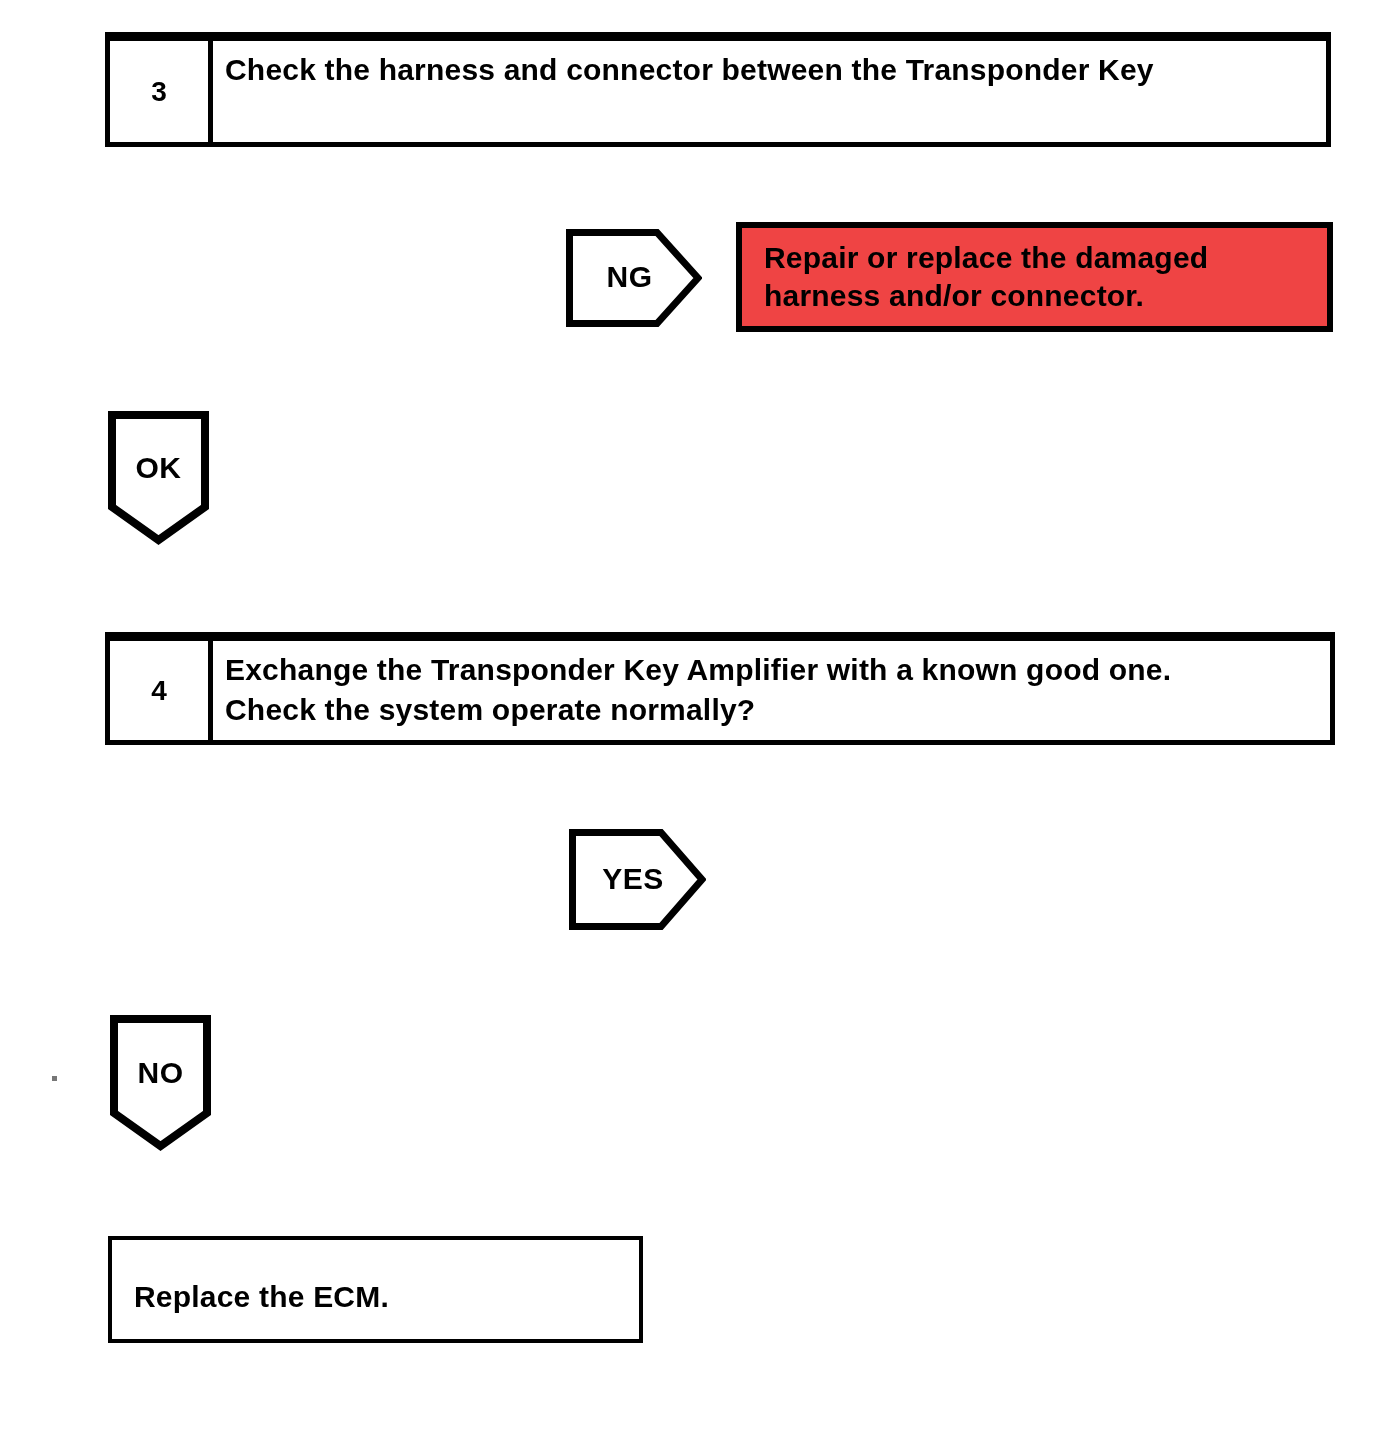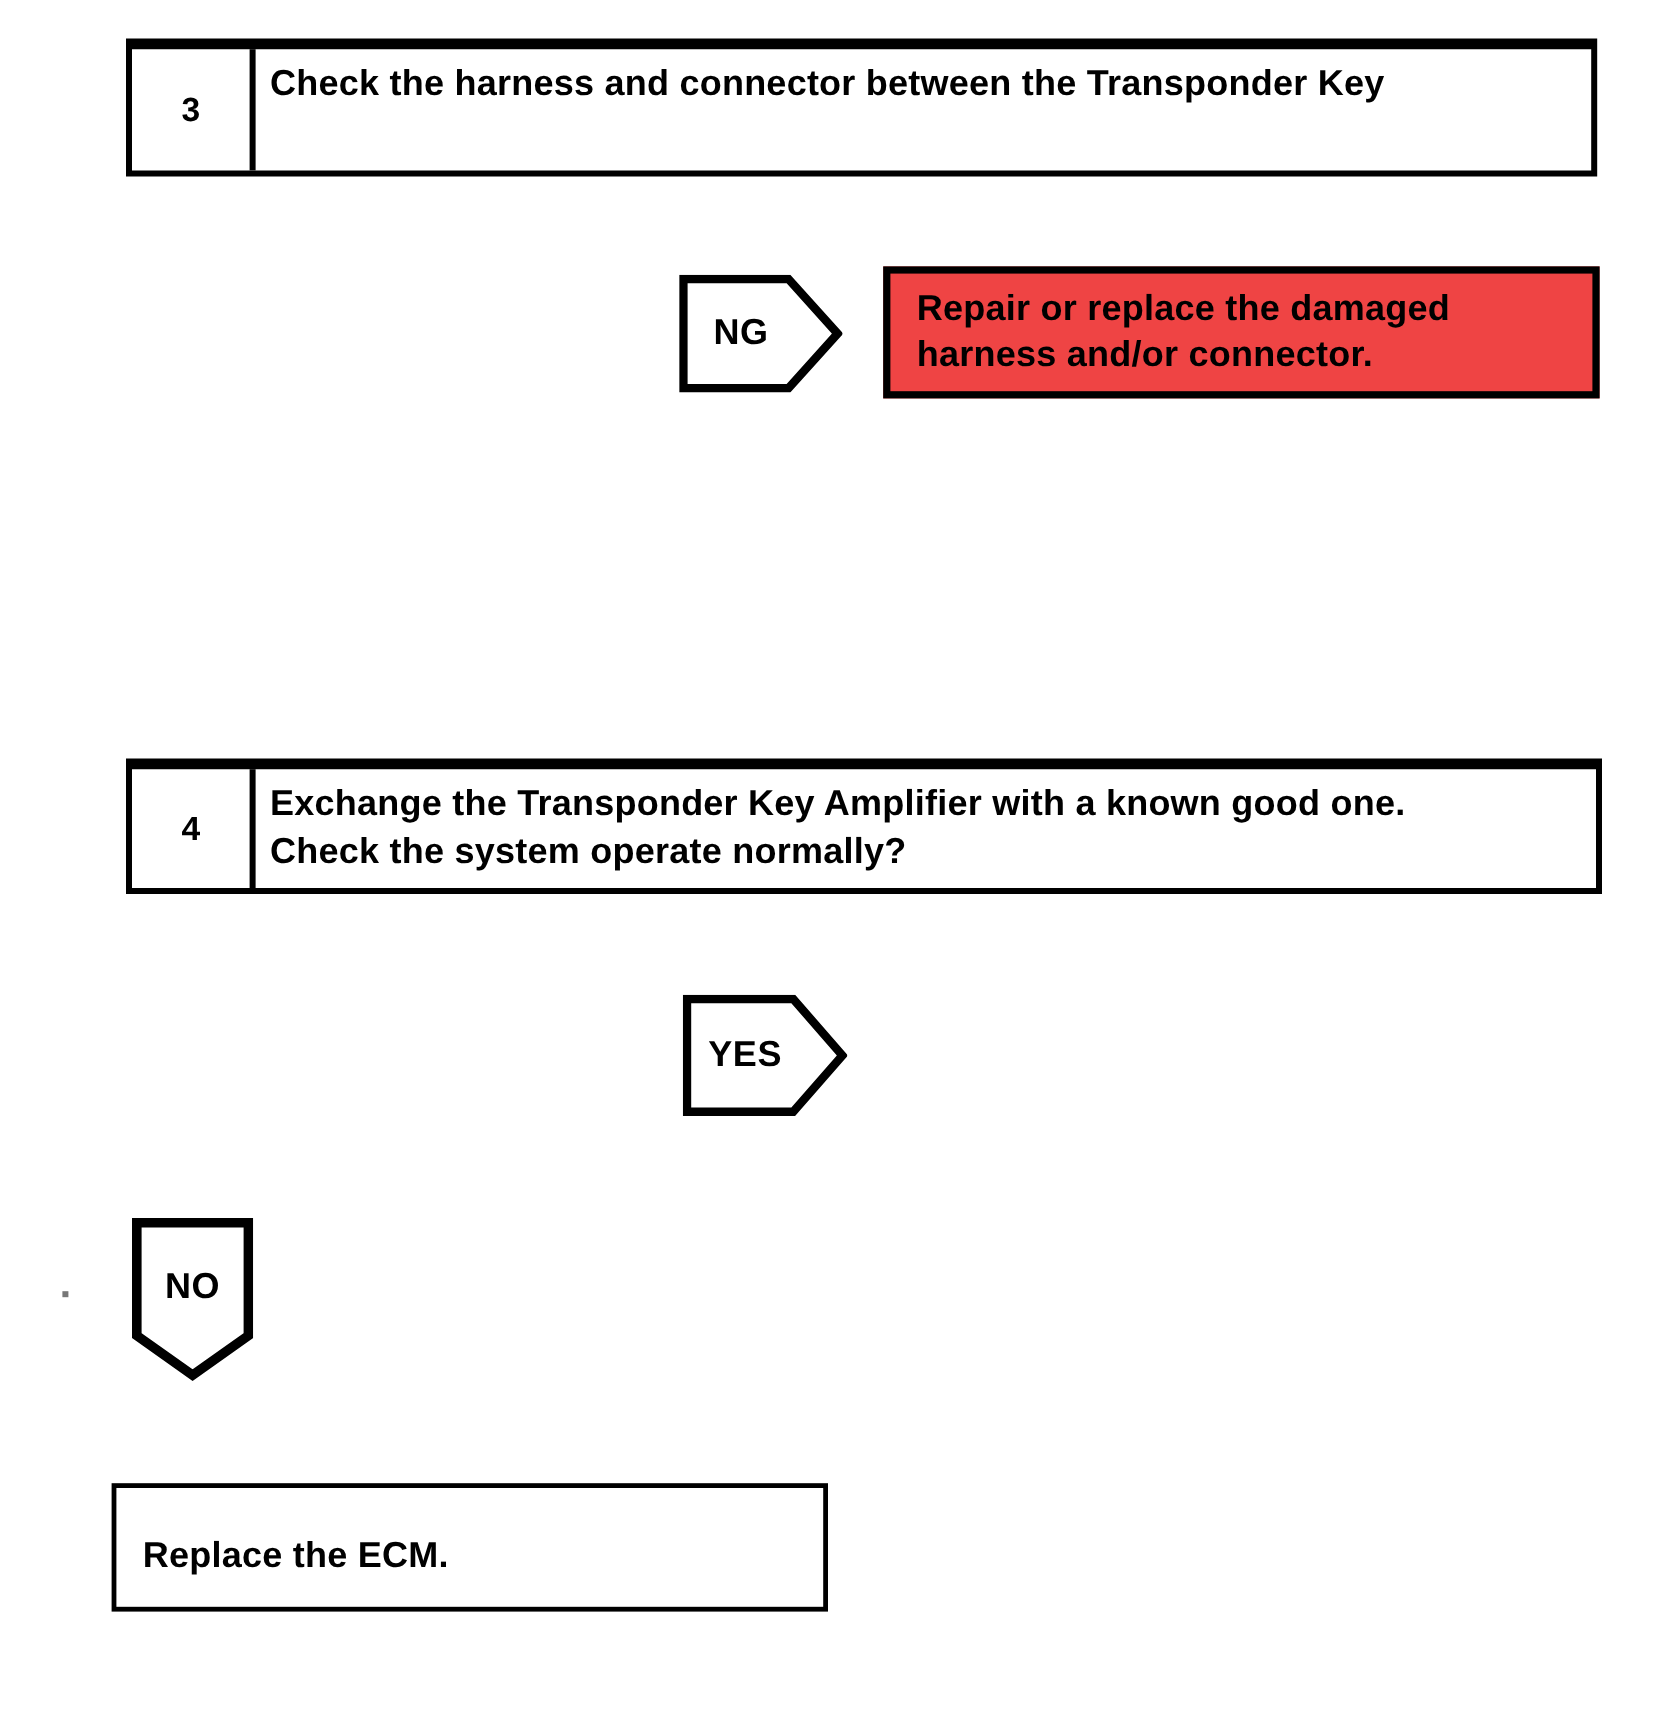--- a/index.html
+++ b/index.html
@@ -83,21 +83,21 @@
     width: 100%;
     height: 100%;
   }
   .pentagon .pent-label {
     position: absolute;
     text-align: center;
     font-size: 30px;
     letter-spacing: 0.5px;
   }
   .pentagon-right .pent-label {
-    left: 4px;
+    left: 16px;
     width: 70%;
     top: 50%;
     transform: translateY(-52%);
   }
   .pentagon-down .pent-label {
     left: 0;
     right: 0;
     top: 42%;
     transform: translateY(-50%);
   }
@@ -126,20 +126,26 @@
       <polygon points="3.5,3.5 91,3.5 132,49 91,94.5 3.5,94.5" fill="#ffffff" stroke="#000000" stroke-width="7" stroke-linejoin="miter"></polygon>
     </svg>
     <div class="pent-label">NG</div>
   </div>
 
   <div class="result-box" style="left:736px; top:222px; width:597px; height:110px;">
     <div>Repair or replace the damaged</div>
     <div>harness and/or connector.</div>
   </div>
 
+  <div class="pentagon pentagon-down" style="left:108px; top:411px; width:101px; height:135px;">
+    <svg viewBox="0 0 101 135">
+      <polygon points="4,4 97,4 97,96 50.5,129 4,96" fill="#ffffff" stroke="#000000" stroke-width="8" stroke-linejoin="miter"></polygon>
+    </svg>
+    <div class="pent-label">OK</div>
+  </div>
 
   <div class="step-box" style="left:105px; top:632px; width:1230px; height:113px;">
     <div class="step-number-cell">4</div>
     <div class="step-text-cell">
       <div>Exchange the Transponder Key Amplifier with a known good one.</div>
       <div>Check the system operate normally?</div>
     </div>
   </div>
 
   <div class="pentagon pentagon-right" style="left:569px; top:829px; width:137px; height:101px;">
@@ -150,19 +156,19 @@
   </div>
 
 
   <div class="pentagon pentagon-down" style="left:110px; top:1015px; width:101px; height:137px;">
     <svg viewBox="0 0 101 137">
       <polygon points="4,4 97,4 97,98 50.5,131 4,98" fill="#ffffff" stroke="#000000" stroke-width="8" stroke-linejoin="miter"></polygon>
     </svg>
     <div class="pent-label">NO</div>
   </div>
 
-  <div class="terminal-box" style="left:93px; top:1236px; width:597px; height:107px;">
+  <div class="terminal-box" style="left:108px; top:1236px; width:535px; height:107px;">
     <div>Replace the ECM.</div>
   </div>
 
   <div class="artifact-dot" style="left:52px; top:1076px;"></div>
 
 </div>
 
 </body></html>

